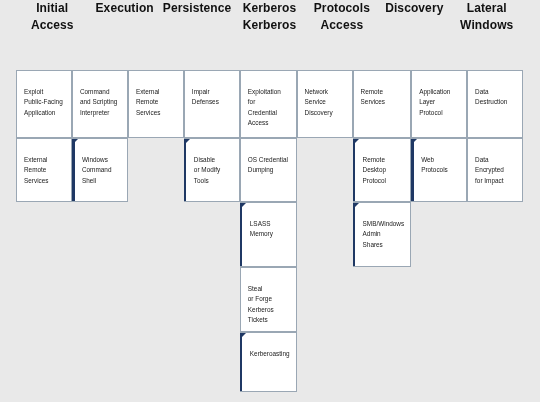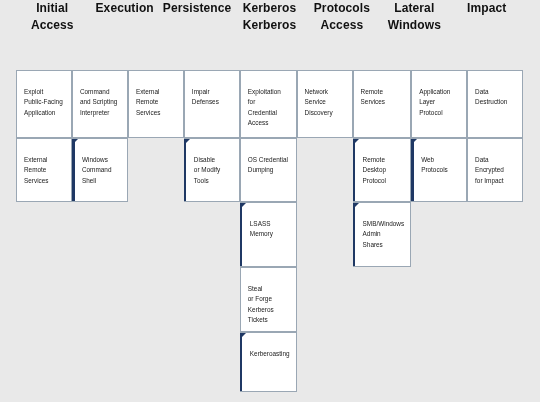--- a/index.html
+++ b/index.html
@@ -133,25 +133,25 @@
       </div>
       <div class="tactic-label">
         <span>Kerberos</span>
         <span>Kerberos</span>
       </div>
       <div class="tactic-label">
         <span>Protocols</span>
         <span>Access</span>
       </div>
       <div class="tactic-label">
+        <span>Discovery</span>
+      </div>
+      <div class="tactic-label">
         <span>Lateral</span>
         <span>Windows</span>
-      </div>
-      <div class="tactic-label">
-        <span>Impact</span>
       </div>
     </div>
 
   <div class="grid-body">
       <div class="tactic-column">
         <div class="technique-cell h-r1">
           <span class="cell-text">Exploit
 Public-Facing
 Application</span>
         </div>

